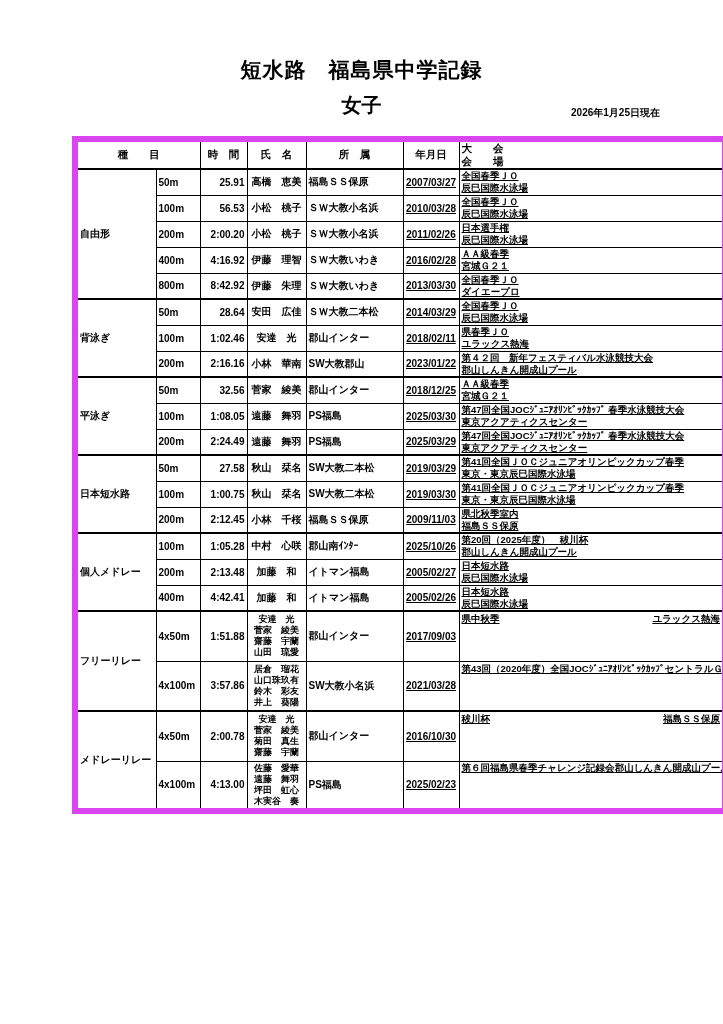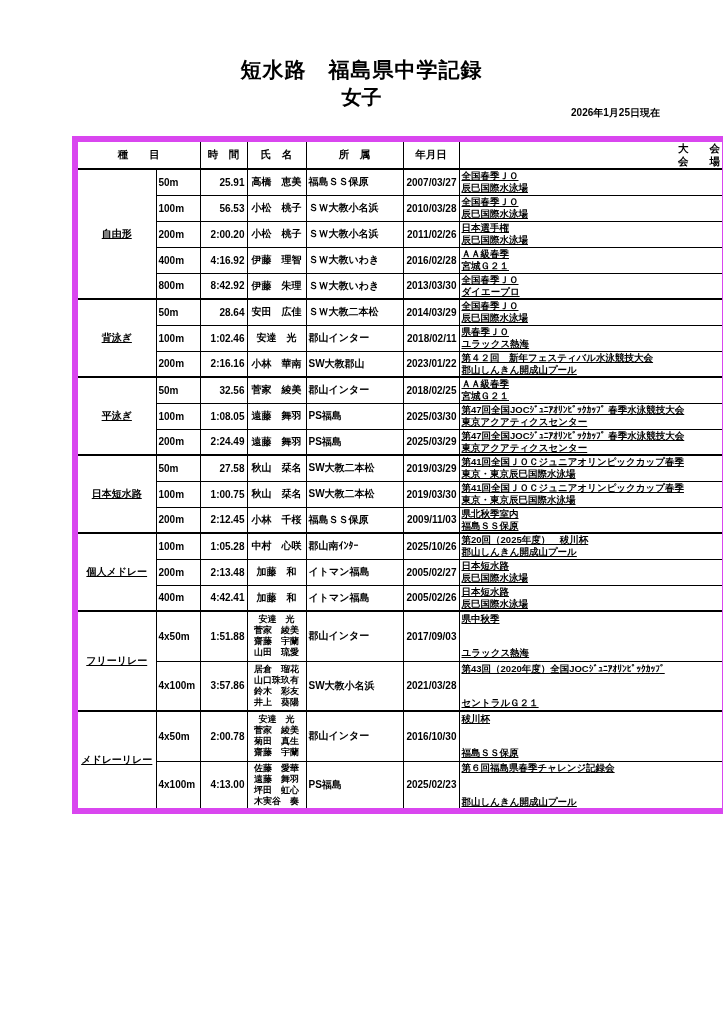--- a/index.html
+++ b/index.html
@@ -3,47 +3,47 @@
 <meta charset="utf-8">
 <style>
   html,body{margin:0;padding:0;}
   body{
     width:723px;height:1024px;background:#ffffff;position:relative;
     font-family:"Liberation Sans","DejaVu Sans",sans-serif;
     font-weight:bold;color:#000;
   }
   .title-block{position:absolute;top:56px;left:0;width:723px;text-align:center;}
   .main-title{font-size:21px;letter-spacing:1px;}
-  .sub-title{font-size:20px;margin-top:0;}
+  .sub-title{font-size:20px;margin-top:8px;}
   .asof{position:absolute;top:106px;right:63px;font-size:10px;}
   table.rec{
     position:absolute;left:72px;top:136px;width:650px;
     border-collapse:collapse;table-layout:fixed;
     border:6px solid #d946ef;
   }
   table.rec td, table.rec th{
     border:1px solid #000;padding:0 2px;overflow:hidden;
     font-size:10px;font-weight:bold;vertical-align:middle;
   }
   tr.hdr{height:27px;}
   tr.hdr th{text-align:center;font-size:10.5px;}
   tr.r{height:26px;}
   tr.relay{height:50px;}
   tr.group-start td{border-top:2px solid #000;}
-  .c-event{text-align:center;font-size:10px;text-decoration:underline;}
+  .c-event{font-size:10px;}
   .c-dist{text-align:left;padding-right:3px;}
   .c-time{text-align:right;padding-right:3px;}
   .c-name{text-align:center;padding:0;margin-top:8px;}
   .c-team{text-align:left;}
-  .c-date{text-align:right;font-size:9.5px;padding:0;}
+  .c-date{text-align:center;font-size:9.5px;padding:0;text-decoration:underline;}
   .c-meet{text-align:left;text-decoration:underline;}
   .meet-line,.venue-line{line-height:12px;white-space:nowrap;font-size:9.5px;}
-  .meet-tall{display:flex;flex-direction:column;justify-content:space-between;height:46px;}
+  .meet-tall{display:flex;flex-direction:row;justify-content:space-between;height:46px;}
   .name-lines div{line-height:11px;font-size:9px;text-align:center;white-space:nowrap;}
-  .hdr-meet div{line-height:13px;text-align:right;}
+  .hdr-meet div{line-height:13px;text-align:left;}
 </style>
 </head>
 <body>
 
 <div class="title-block">
   <div class="main-title">短水路　福島県中学記録</div>
   <div class="sub-title">女子</div>
 </div>
 <div class="asof">2026年1月25日現在</div>
 
@@ -164,21 +164,21 @@
       <div class="venue-line">郡山しんきん開成山プール</div>
     </td>
   </tr>
 
   <tr class="r group-start">
     <td class="c-event" rowspan="3">平泳ぎ</td>
     <td class="c-dist">50m</td>
     <td class="c-time">32.56</td>
     <td class="c-name">菅家　綾美</td>
     <td class="c-team">郡山インター</td>
-    <td class="c-date">2018/02/25</td>
+    <td class="c-date">2018/12/25</td>
     <td class="c-meet">
       <div class="meet-line">ＡＡ級春季</div>
       <div class="venue-line">宮城Ｇ２１</div>
     </td>
   </tr>
   <tr class="r">
     <td class="c-dist">100m</td>
     <td class="c-time">1:08.05</td>
     <td class="c-name">遠藤　舞羽</td>
     <td class="c-team">PS福島</td>

